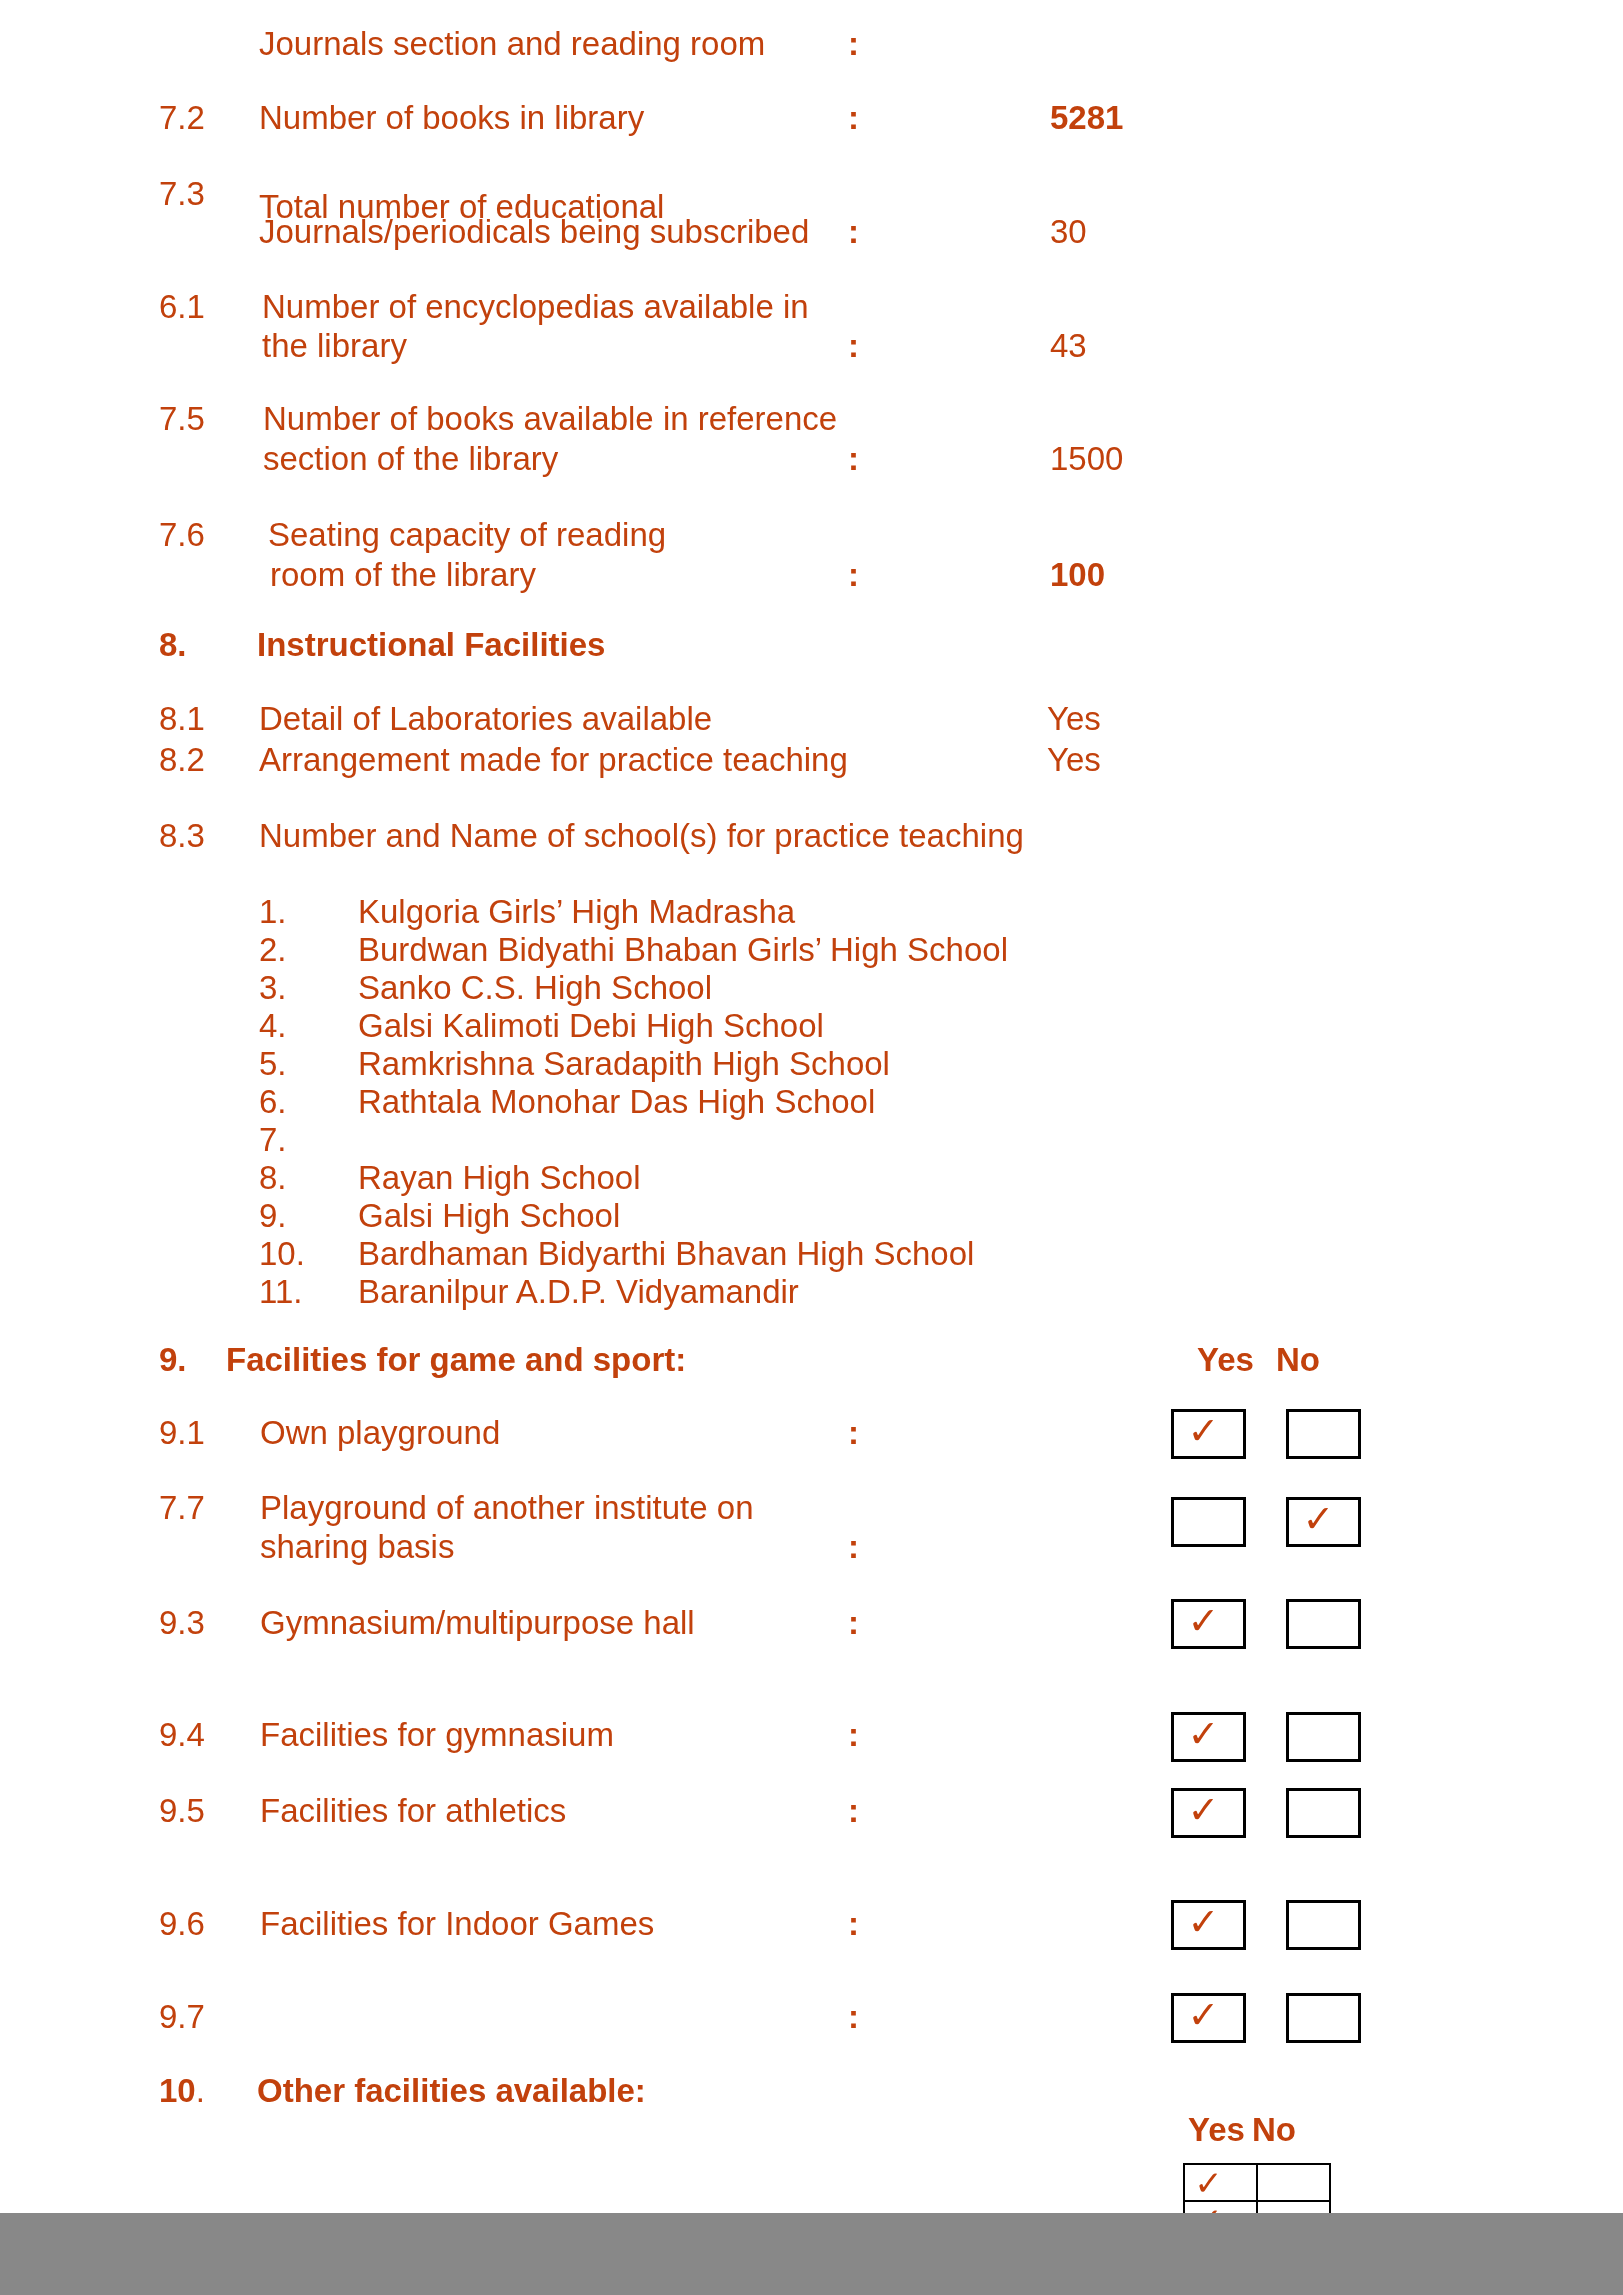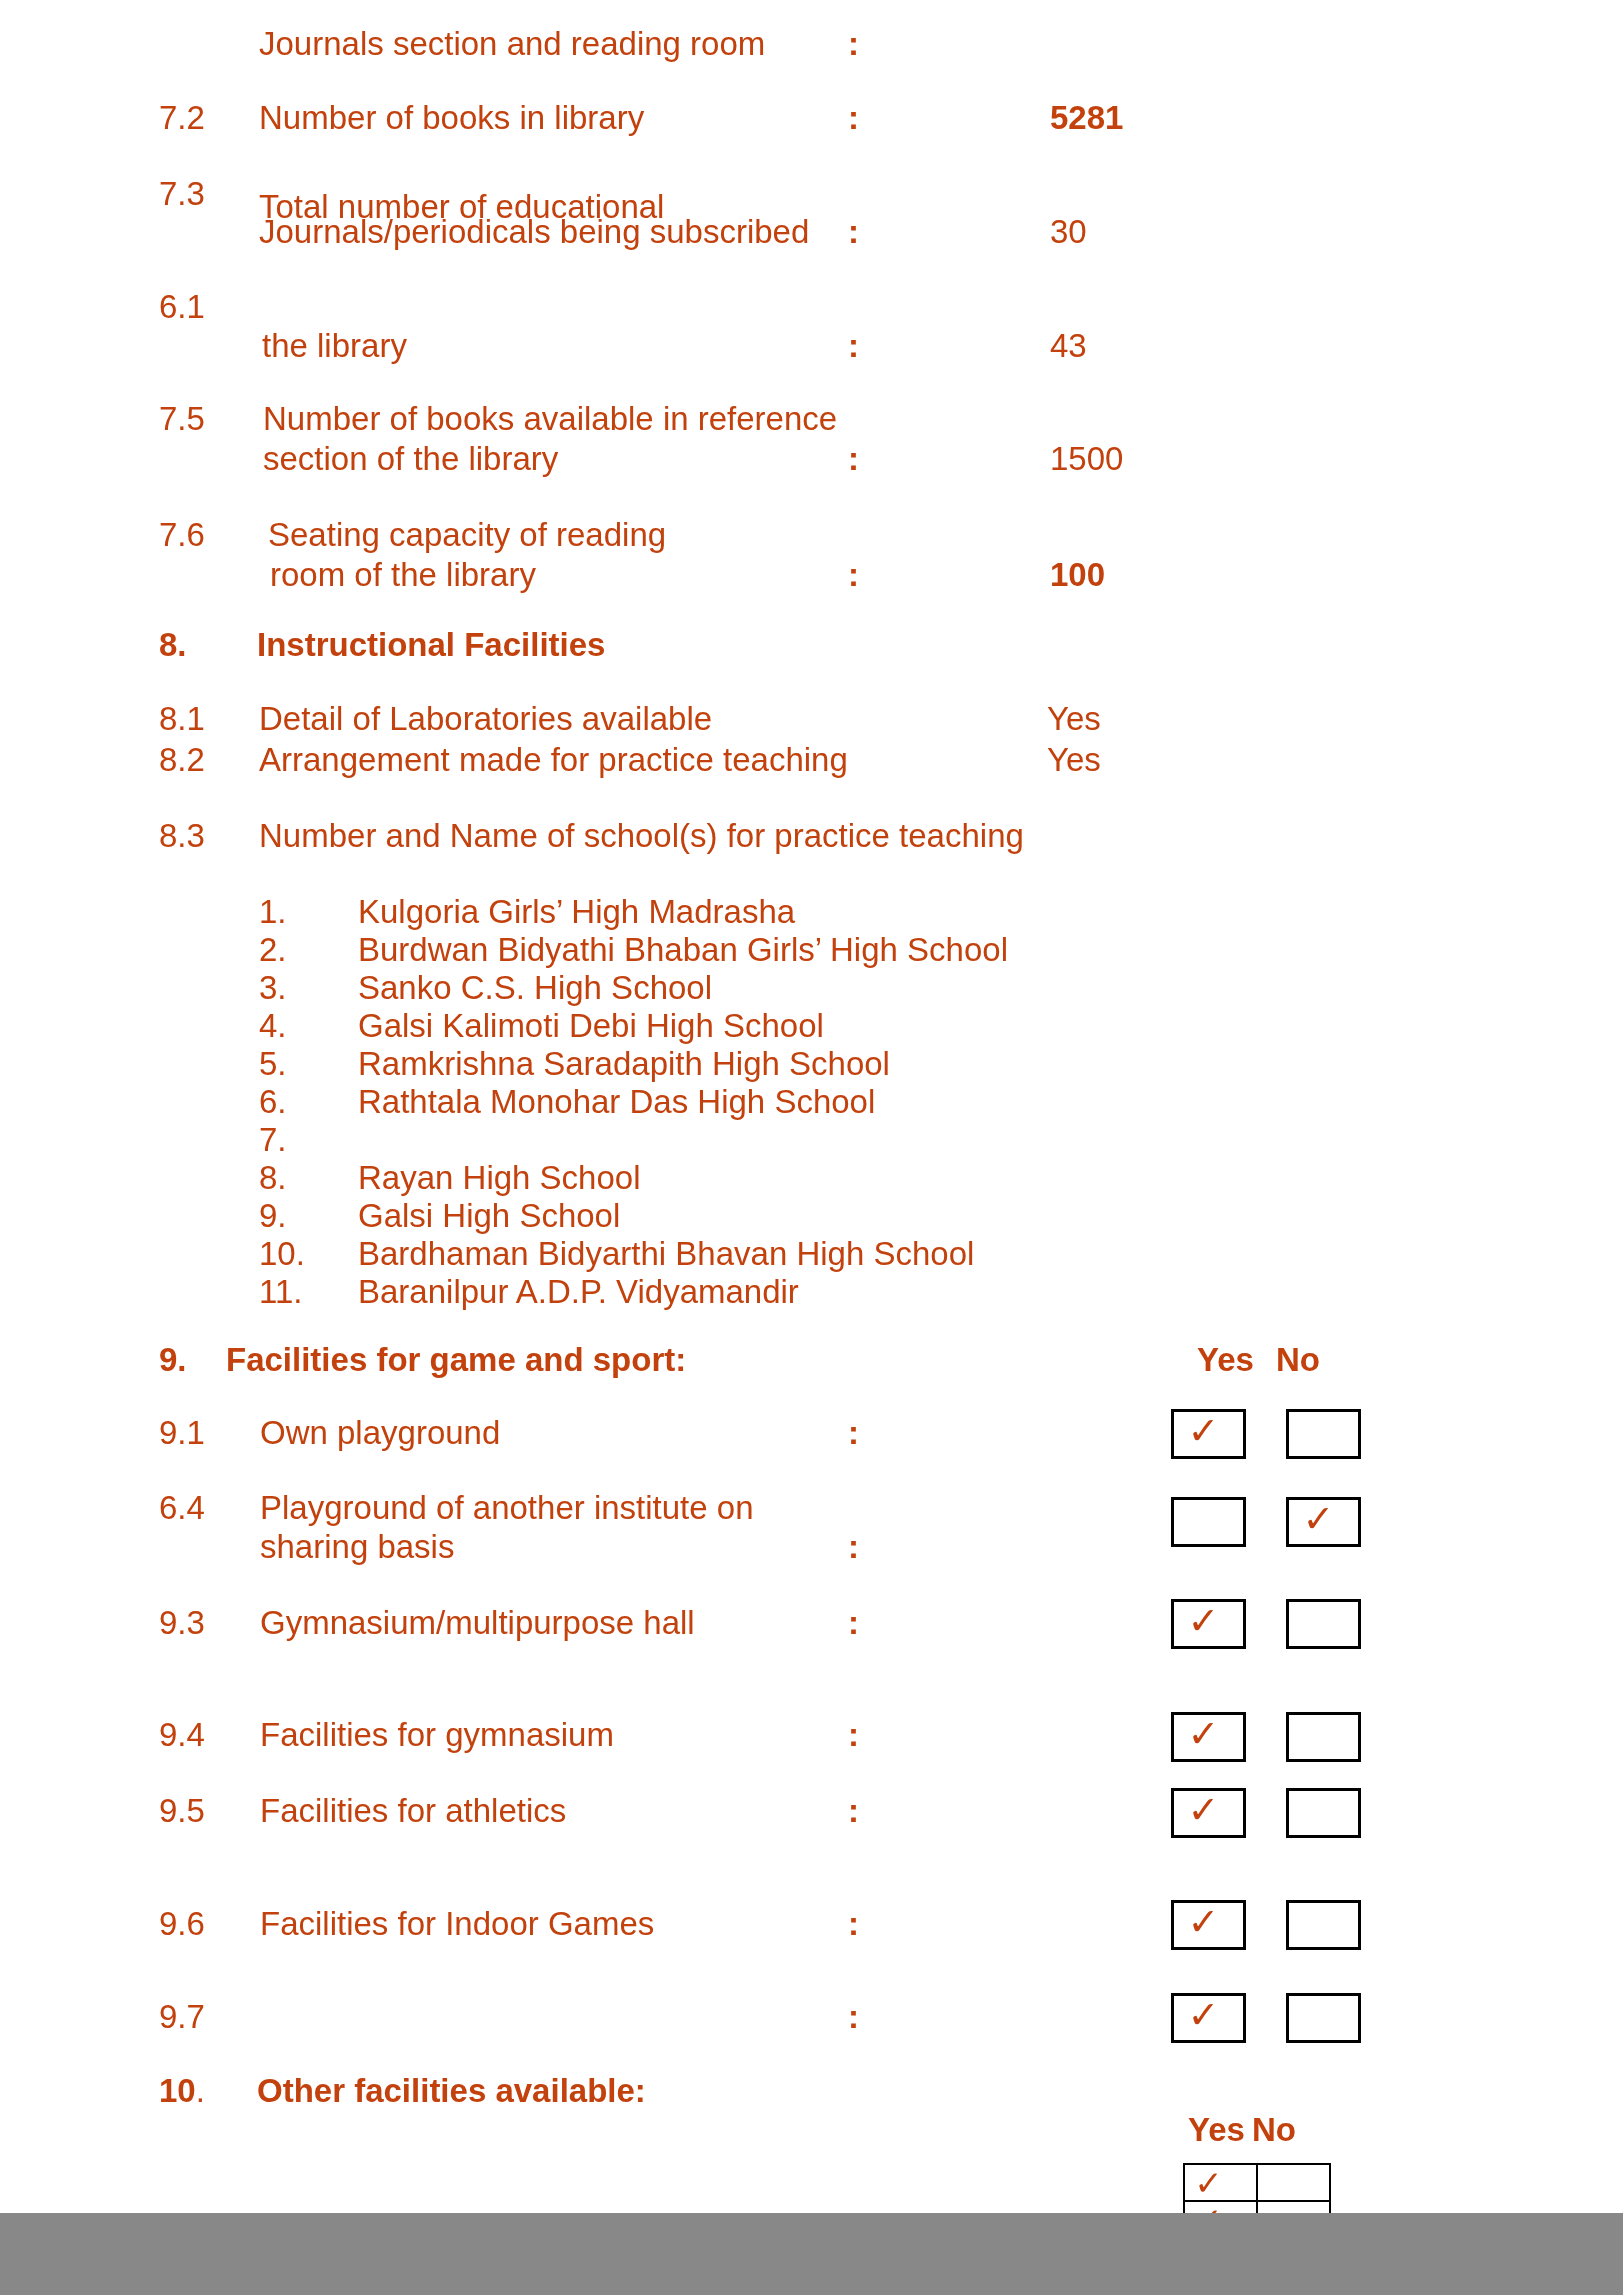--- a/index.html
+++ b/index.html
@@ -48,20 +48,21 @@
   <div class="t b" style="left:848px;top:99px">:</div>
   <div class="t b" style="left:1050px;top:99px">5281</div>
 
   <div class="t" style="left:159px;top:175px">7.3</div>
   <div class="t" style="left:259px;top:188px">Total number of educational</div>
   <div class="t" style="left:259px;top:213px">Journals/periodicals being subscribed</div>
   <div class="t b" style="left:848px;top:213px">:</div>
   <div class="t" style="left:1050px;top:213px">30</div>
 
   <div class="t" style="left:159px;top:288px">6.1</div>
+  <div class="t" style="left:262px;top:288px">Number of encyclopedias available in</div>
   <div class="t" style="left:262px;top:327px">the library</div>
   <div class="t b" style="left:848px;top:327px">:</div>
   <div class="t" style="left:1050px;top:327px">43</div>
 
   <div class="t" style="left:159px;top:400px">7.5</div>
   <div class="t" style="left:263px;top:400px">Number of books available in reference</div>
   <div class="t" style="left:263px;top:440px">section of the library</div>
   <div class="t b" style="left:848px;top:440px">:</div>
   <div class="t" style="left:1050px;top:440px">1500</div>
 
@@ -113,21 +114,21 @@
   <div class="t b" style="left:1276px;top:1341px">No</div>
 
   <div class="t" style="left:159px;top:1414px">9.1</div>
   <div class="t" style="left:260px;top:1414px">Own playground</div>
   <div class="t b" style="left:848px;top:1414px">:</div>
   <div class="cb" style="left:1171px;top:1409px">
       <span class="mark">✓</span>
     </div>
   <div class="cb" style="left:1286px;top:1409px"></div>
 
-  <div class="t" style="left:159px;top:1489px">6.4</div>
+  <div class="t" style="left:159px;top:1489px">7.7</div>
   <div class="t" style="left:260px;top:1489px">Playground of another institute on</div>
   <div class="t" style="left:260px;top:1528px">sharing basis</div>
   <div class="t b" style="left:848px;top:1528px">:</div>
   <div class="cb" style="left:1171px;top:1497px"></div>
   <div class="cb" style="left:1286px;top:1497px">
       <span class="mark">✓</span>
     </div>
 
   <div class="t" style="left:159px;top:1604px">9.3</div>
   <div class="t" style="left:260px;top:1604px">Gymnasium/multipurpose hall</div>

